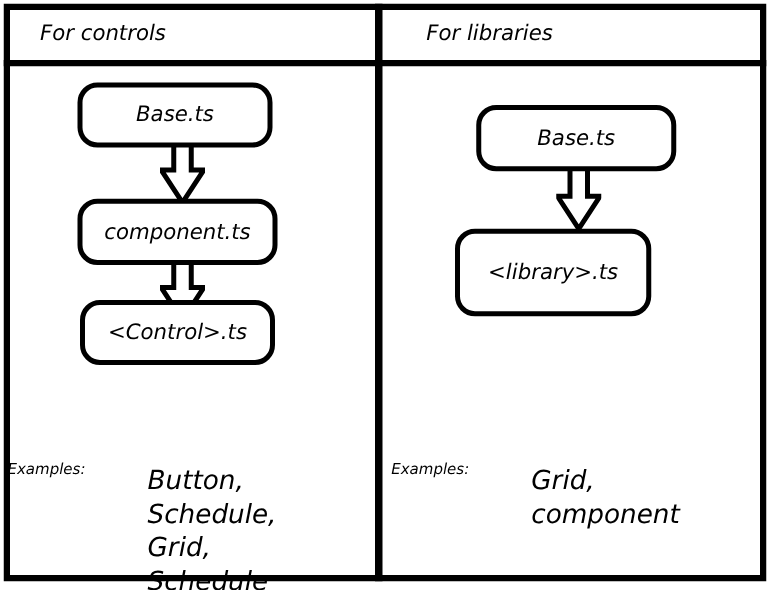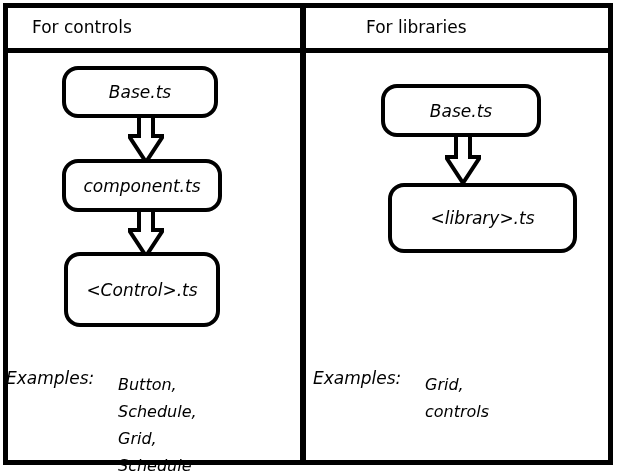--- a/index.html
+++ b/index.html
@@ -54,26 +54,27 @@
     height: 462px;
     background: #000000;
   }
 
   
   .col-header {
     position: absolute;
     top: 8px;
     height: 38px;
     line-height: 38px;
+    font-style: italic;
     font-size: 17px;
     color: #000000;
     white-space: nowrap;
   }
   .col-header.left  { left: 32px; }
-  .col-header.right { left: 341px; margin-left: 25px; }
+  .col-header.right { left: 341px; }
 
   
   .node {
     position: absolute;
     box-sizing: border-box;
     border: 4px solid #000000;
     border-radius: 16px;
     background: #ffffff;
     display: flex;
     align-items: center;
@@ -81,25 +82,25 @@
     font-style: italic;
     font-size: 17px;
     color: #000000;
     white-space: nowrap;
     z-index: 2;
   }
 
   
   #node-left-base      { left: 62px;  top: 66px;  width: 156px; height: 52px; }
   #node-left-component { left: 62px;  top: 159px; width: 160px; height: 53px; text-align: right; }
-  #node-left-control   { left: 64px;  top: 252px; width: 156px; height: 75px; }
+  #node-left-control   { left: 64px;  top: 240px; width: 156px; height: 52px; }
 
   
   #node-right-base    { left: 381px; top: 84px;  width: 160px; height: 53px; }
-  #node-right-library { left: 388px; top: 183px; width: 189px; height: 70px; }
+  #node-right-library { left: 364px; top: 183px; width: 157px; height: 70px; }
 
   
   .arrow {
     position: absolute;
     z-index: 1;
   }
   .arrow svg { display: block; }
 
   
   .examples-block {
@@ -107,32 +108,32 @@
     font-style: italic;
     font-size: 17px;
     color: #000000;
   }
   .examples-label {
     position: absolute;
     left: 0;
     top: 0;
     white-space: nowrap;
     font-style: italic;
-    font-size: 17px;
+    font-size: 12px;
   }
   .examples-list {
     position: absolute;
     top: 3px;
     margin: 0;
     padding: 0;
     list-style: none;
   }
   .examples-list li {
     font-style: italic;
-    font-size: 16px;
+    font-size: 21px;
     line-height: 27px;
     white-space: nowrap;
     color: #000000;
   }
 
   #examples-left  { left: 6px;   top: 368px; }
   #examples-left .examples-list  { left: 112px; }
 
   #examples-right { left: 313px; top: 368px; }
   #examples-right .examples-list { left: 112px; }
@@ -187,17 +188,17 @@
       <li>Schedule,</li>
       <li>Grid,</li>
       <li>Schedule</li>
     </ul>
   </div>
 
   <div class="examples-block" id="examples-right">
     <div class="examples-label">Examples:</div>
     <ul class="examples-list">
       <li>Grid,</li>
-      <li>controls</li>
+      <li>component</li>
     </ul>
   </div>
 
 </div>
 
 </body></html>

